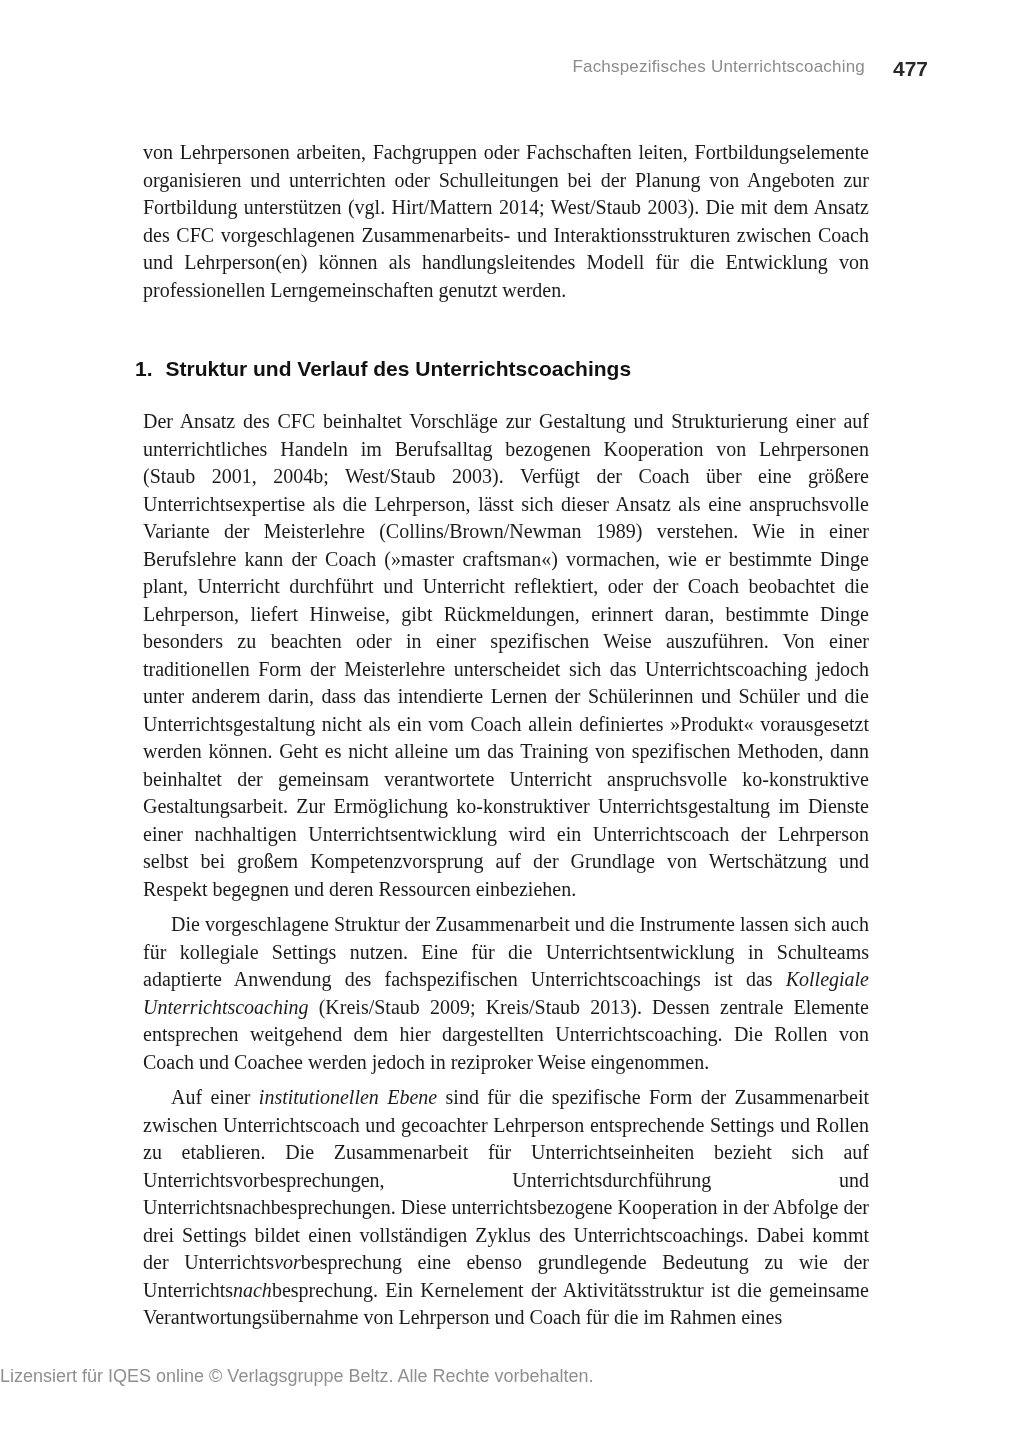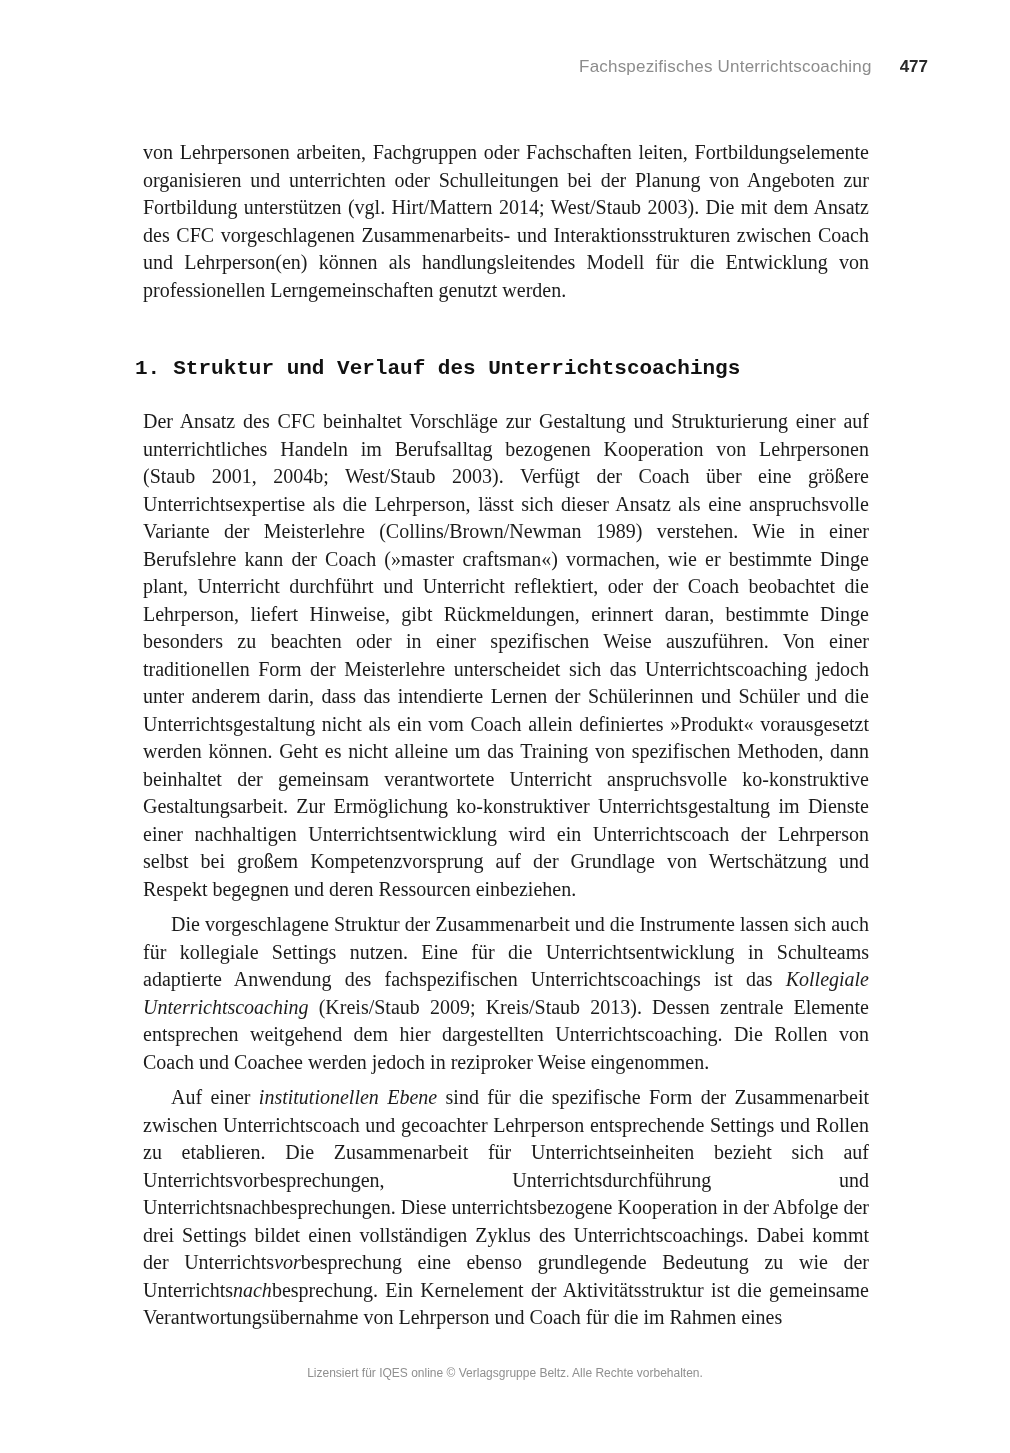--- a/index.html
+++ b/index.html
@@ -22,58 +22,57 @@
     align-items: flex-start;
     gap: 28px;
     font-family: "Liberation Sans", "DejaVu Sans", sans-serif;
   }
   .running-title {
     font-size: 17px;
     color: #8c8c8c;
     letter-spacing: 0.2px;
   }
   .page-number {
-    font-size: 17px;
+    font-size: 21px;
     font-weight: bold;
     color: #2a2a2a;
   }
   
   .text-column {
     position: absolute;
     top: 131px;
     left: 135px;
     width: 742px;
     font-family: "Liberation Serif", "DejaVu Serif", serif;
     font-size: 20px;
     line-height: 27.5px;
     color: #1b1b1b;
     text-align: justify;
   }
   .body-para { margin: 8px; }
   .body-para.indent { text-indent: 28px; }
   .body-para .it { font-style: italic; }
   .section-heading {
     margin: 52px 0 26px 0;
-    font-family: Liberation Mono, monospace;
+    font-family: Liberation Sans, sans-serif;
     font-size: 21px;
     font-weight: bold;
     color: #111111;
     text-align: left;
     line-height: 26px;
   }
   .section-heading .heading-number { margin-right: 13px; }
   
   .page-footer {
     position: absolute;
     top: 1366px;
     left: 0;
     width: 100%;
-    text-align: center;
     font-family: "Liberation Sans", "DejaVu Sans", sans-serif;
-    font-size: 12px;
+    font-size: 18px;
     color: #8f8f8f;
   }
 </style>
 </head>
 <body>
 
 <div class="page">
 
   <div class="running-header">
     <span class="running-title">Fachspezifisches Unterrichtscoaching</span>

